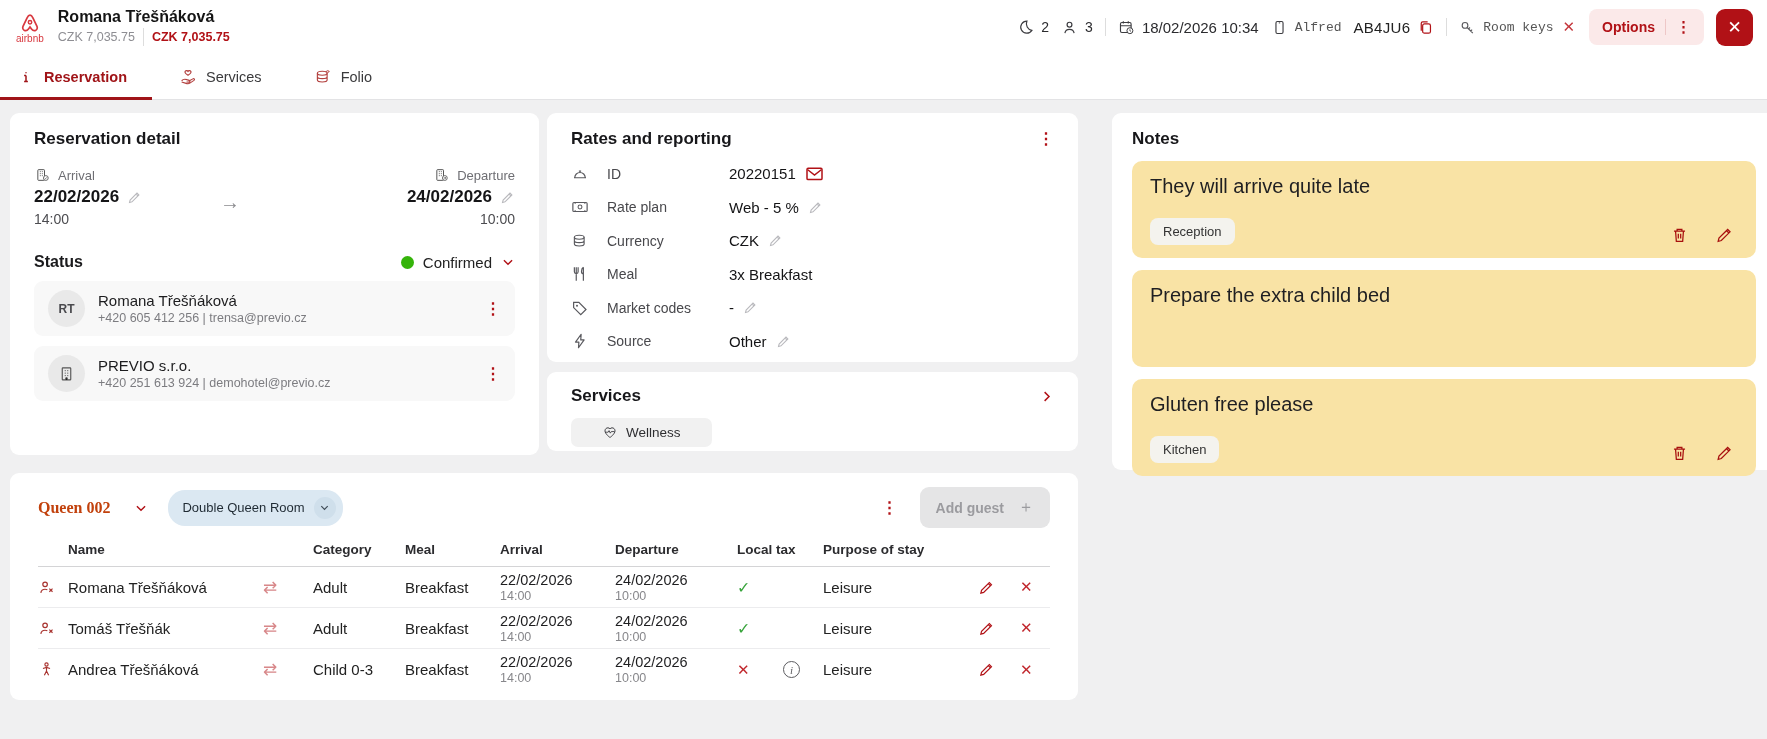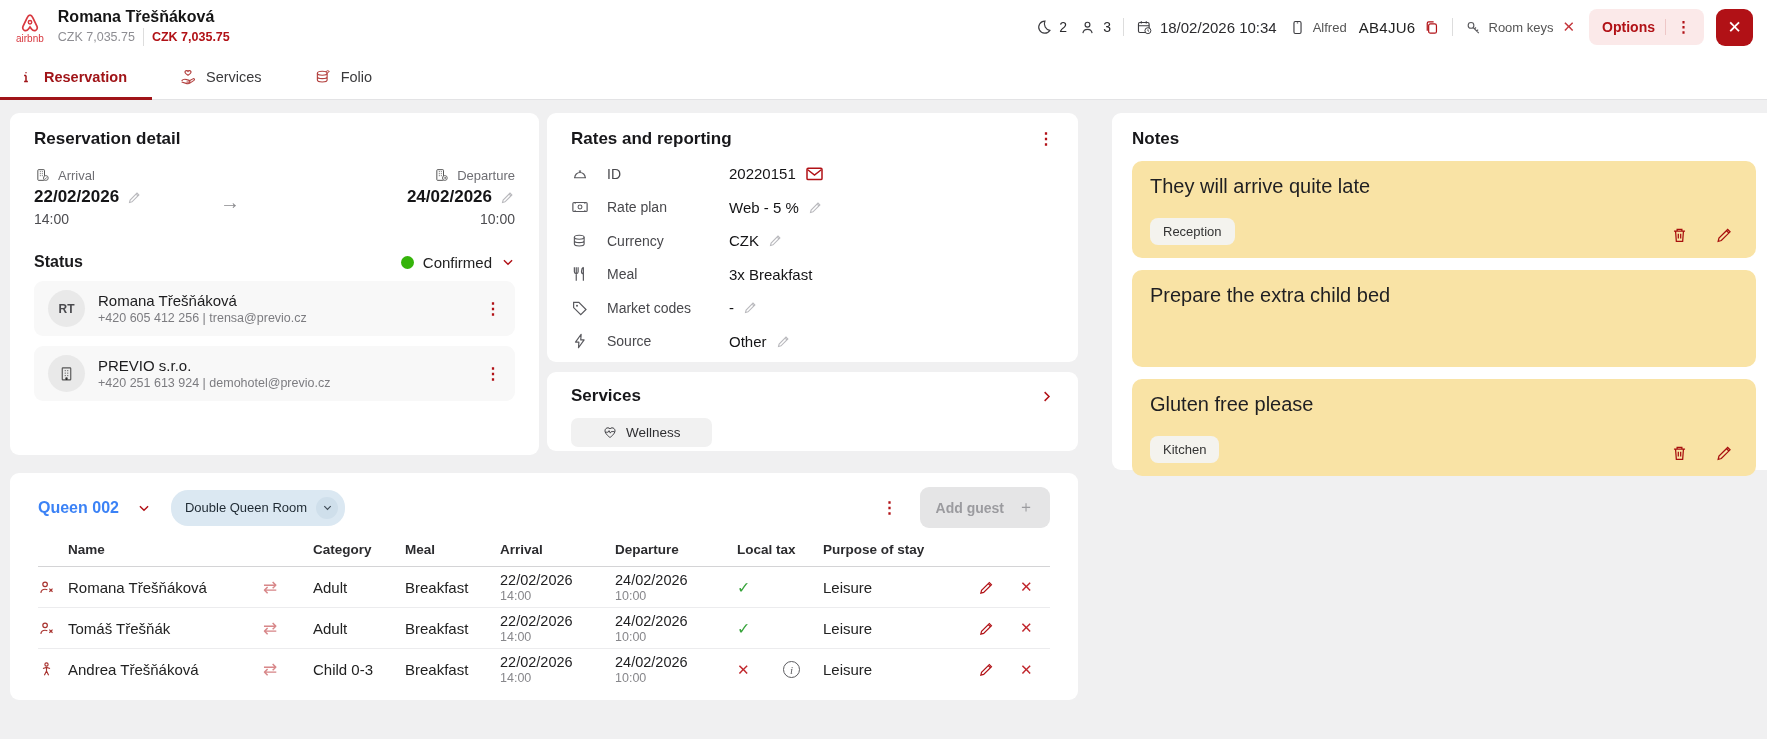--- a/index.html
+++ b/index.html
@@ -13,21 +13,21 @@
   .brand svg { width:26px; height:24px; }
   .brand-word { font-size:10px; font-weight:400; color:#d8383f; margin-top:-2px; }
   .title-stack { display:flex; flex-direction:column; gap:2px; }
   .guest-title { font-size:16px; font-weight:700; color:#141414; }
   .amounts { display:flex; align-items:center; gap:8px; font-size:12.5px; }
   .amt-gray { color:#8e8e93; }
   .amt-red { color:#b11116; font-weight:700; }
   .vline { width:1px; height:18px; background:#ddd; }
   .hdr-right { margin-left:auto; display:flex; align-items:center; gap:12px; }
   .hdr-item { display:flex; align-items:center; gap:7px; font-size:14px; color:#2b2b2e; }
-  .hdr-item .sub { color:#555; font-size:13px; }
+  .hdr-item .sub { color:#555; font-size:13px;font-family:Liberation Mono, monospace; }
   .icon16 { width:17px; height:17px; display:inline-block; }
   .code { font-size:15px; color:#222; letter-spacing:.3px; }
   .red-x-small { color:#c4363c; font-size:15px; padding:0 2px; cursor:pointer; }
   .options-btn { display:flex; align-items:center; gap:10px; background:#fbe9e9; border:none; border-radius:8px; padding:9px 13px; cursor:pointer; }
   .options-btn .lbl { color:#b11116; font-weight:700; font-size:14px; }
   .options-btn .div { width:1px; height:16px; background:#eec7c7; }
   .options-btn .kebab { color:#b11116; font-weight:700; font-size:15px; }
   .close-btn { width:37px; height:37px; background:#b11116; border:none; border-radius:9px; color:#fff; font-size:17px; line-height:1; cursor:pointer; display:flex; align-items:center; justify-content:center; }
 
   
@@ -90,21 +90,21 @@
   
   .note { margin-top:12px; background:#f9e3a5; border-radius:10px; height:97px; padding:14px 18px 13px 18px; display:flex; flex-direction:column; justify-content:space-between; }
   .note-text { font-size:20px; color:#1f1f22; }
   .note-bottom { display:flex; align-items:flex-end; }
   .note-tag { background:#f4f3ee; border-radius:8px; padding:6px 13px; font-size:13px; color:#333; }
   .note-actions { margin-left:auto; display:flex; align-items:center; gap:26px; padding-right:4px; }
   .note-actions svg { width:19px; height:20px; color:#a8100e; cursor:pointer; }
 
   
   .room-head { display:flex; align-items:center; }
-  .room-name { font-size:16px; font-weight:700; color:#3b82f6; display:flex; align-items:center; gap:18px; cursor:pointer; }
+  .room-name { font-size:16px; font-weight:700; color:#c2410c; display:flex; align-items:center; gap:24px; cursor:pointer;font-family:Liberation Serif, serif; }
   .room-type-chip { margin-left:20px; display:flex; align-items:center; gap:9px; background:#dbe8f2; border-radius:17px; padding:7px 7px 7px 14px; font-size:13px; color:#1f2a33; cursor:pointer; }
   .room-type-chip .chip-chev { width:22px; height:22px; border-radius:50%; background:#cfdfeb; display:flex; align-items:center; justify-content:center; color:#3e4a55; }
   .room-type-chip .chip-chev svg { width:11px; height:11px; }
   .room-head .kebab-red { margin-left:auto; margin-right:22px; }
   .add-guest-btn { background:#e5e5e6; color:#9b9b9f; border:none; border-radius:9px; padding:10px 16px; font-size:14px; font-weight:600; display:flex; align-items:center; gap:14px; cursor:not-allowed; }
   .add-guest-btn .plus { font-size:16px; font-weight:400; }
 
   .g-grid { display:grid; grid-template-columns:30px 195px 50px 92px 95px 115px 122px 46px 40px 152px 1fr 42px 30px; align-items:center; }
   .g-header { margin-top:14px; padding-bottom:9px; border-bottom:1px solid #d4d4d6; font-size:13.5px; font-weight:600; color:#2c2c2f; }
   .g-row { height:41px; border-bottom:1px solid #ececee; font-size:15px; color:#222; }

